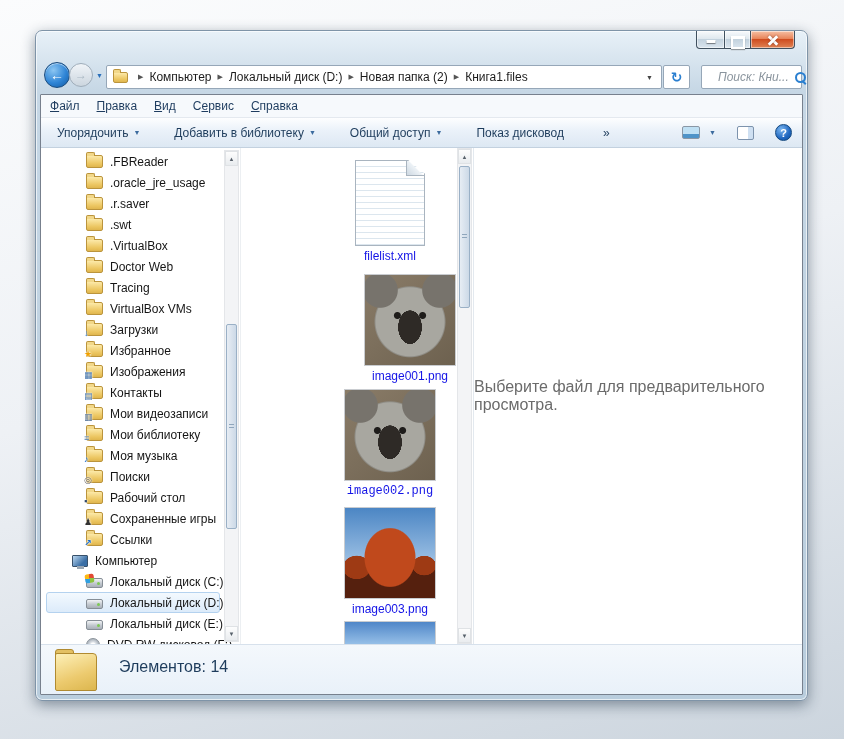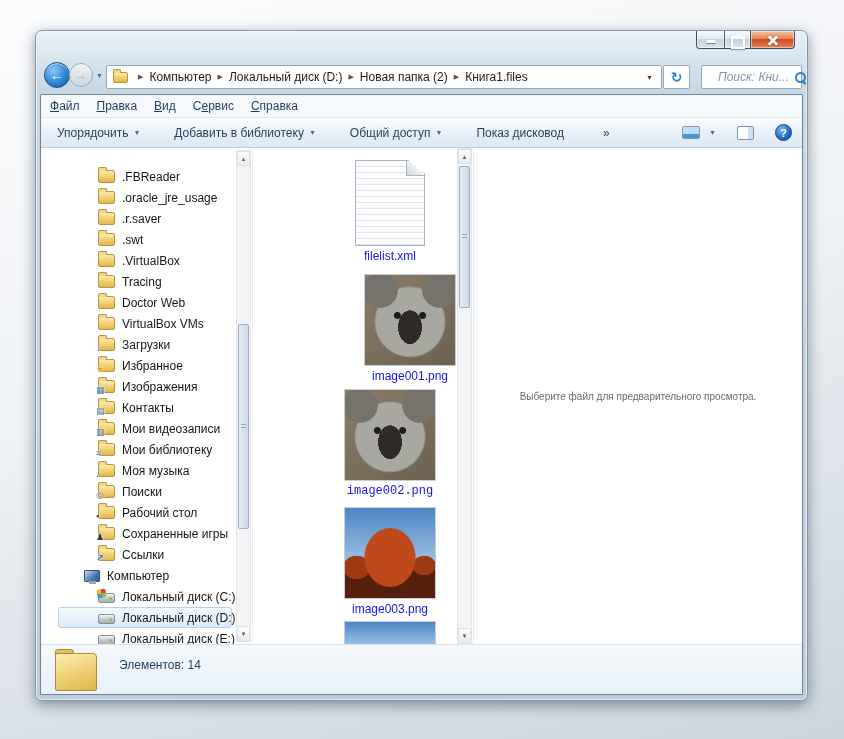--- a/index.html
+++ b/index.html
@@ -93,22 +93,22 @@
   .vicon-dd { font-size:7px; color:#3c6b9e; margin-right:12px; }
   .picon { width:17px; height:14px; border:1px solid #7d93ad; border-radius:2px;
     background:linear-gradient(90deg,#ffffff 0 10px,#cfe0f2 10px); margin-right:12px; }
   .hicon { width:17px; height:17px; border-radius:50%; border:1px solid #11477f;
     color:#fff; font-size:11px; font-weight:bold; text-align:center; line-height:16px;
     background:radial-gradient(circle at 35% 30%,#7ab6f0,#2268c0 60%,#0d4fa0); }
 
   
   .content { position:absolute; left:0; right:0; top:53px; bottom:50px; background:#fff; }
 
-  .sidebar { position:absolute; left:12px; top:0; width:200px; height:100%; overflow:hidden;
-    padding-top:18px; border-right:1px solid #eceff2; }
+  .sidebar { position:absolute; left:0; top:0; width:200px; height:100%; overflow:hidden;
+    padding-top:3px; border-right:1px solid #eceff2; }
   .srow { display:flex; align-items:center; height:21px; gap:7px; font-size:12px;
     color:#151515; margin:0 20px 0 5px; padding-left:39px; border:1px solid transparent;
     border-radius:3px; cursor:default; white-space:nowrap; }
   .srow.k-ind0 { padding-left:25px; }
   .srow.k-selected { background:linear-gradient(#f3f9fe,#dcebfa);
     border-color:#b4d2ef; }
 
   .s-icon { width:17px; height:13px; position:relative; flex:none; }
   .s-icon[class*="k-folder"] { background:linear-gradient(#fce9a8,#ecc661 70%,#e0b64e);
     border:1px solid #bb943c; border-radius:0 2px 2px 2px; }
@@ -172,21 +172,21 @@
     radial-gradient(ellipse 12px 10px at 88% 64%,#9e3a14 0 95%,transparent 100%),
     linear-gradient(transparent 0 68%,#55200e 68%),
     linear-gradient(#4c86c4,#9cc0e4 60%,#e0e4e0); }
   .thumb.k-sky { width:92px; height:26px; background:linear-gradient(#4f86c8,#9cc4ea); }
   .tname { margin-top:3px; font-size:12px; color:#1414e6; }
 
   
   .preview { position:absolute; left:432px; right:0; top:0; height:100%;
     border-left:1px solid #e3e9ef; display:flex; align-items:center;
     justify-content:center; }
-  .preview-msg { font-size:10px; color:#6b6b6b; }
+  .preview-msg { font-size:16px; color:#6b6b6b; }
 
   
   .vsb { position:absolute; width:15px; background:#f3f4f6; border:1px solid #e4e6e9; }
   .vsb-side { right:1px; top:2px; bottom:2px; }
   .vsb-files { left:185px; top:0; bottom:0; }
   .sb-up,.sb-dn { position:absolute; left:0; right:0; height:15px; font-size:6px;
     color:#57606a; display:flex; align-items:center; justify-content:center;
     background:linear-gradient(#fdfdfd,#e9ecef); border:1px solid #dfe2e5; }
   .sb-up { top:0; } .sb-dn { bottom:0; }
   .sb-th { position:absolute; left:1px; width:11px;
@@ -200,21 +200,21 @@
 
   
   .statusbar { position:absolute; left:0; right:0; bottom:0; height:50px;
     background:linear-gradient(#f4f8fc,#e9f1f9); border-top:1px solid #d7e1ec; }
   .bigfolder { position:absolute; left:14px; top:6px; width:42px; height:40px; }
   .bigfolder::before { content:""; position:absolute; left:0; top:-2px; width:17px;
     height:7px; background:#e3c063; border:1px solid #b08a30; border-radius:3px 3px 0 0; }
   .bigfolder::after { content:""; position:absolute; left:0; top:2px; width:40px;
     height:36px; background:linear-gradient(160deg,#fdf0b8,#ecca6e 60%,#dcb64e);
     border:1px solid #b08a30; border-radius:2px 4px 2px 2px; }
-  .status-text { position:absolute; left:78px; top:13px; font-size:12px; color:#1e3c5c; }
+  .status-text { position:absolute; left:78px; top:13px; font-size:16px; color:#1e3c5c; }
 </style>
 </head>
 <body>
 
 <div class="win">
 
   <div class="winbtns">
     <div class="wb wb-min"></div>
     <div class="wb wb-max"></div>
     <div class="wb wb-close"></div>
@@ -336,26 +336,26 @@
             <span>.swt</span>
           </div>
 
           <div class="srow k-ind1">
             <span class="s-icon k-folder"></span>
             <span>.VirtualBox</span>
           </div>
 
           <div class="srow k-ind1">
             <span class="s-icon k-folder"></span>
+            <span>Doctor Web</span>
+          </div>
+
+          <div class="srow k-ind1">
+            <span class="s-icon k-folder"></span>
             <span>Tracing</span>
-          </div>
-
-          <div class="srow k-ind1">
-            <span class="s-icon k-folder"></span>
-            <span>Doctor Web</span>
           </div>
 
           <div class="srow k-ind1">
             <span class="s-icon k-folder"></span>
             <span>VirtualBox VMs</span>
           </div>
 
           <div class="srow k-ind1">
             <span class="s-icon k-folder-dl"></span>
             <span>Загрузки</span>

